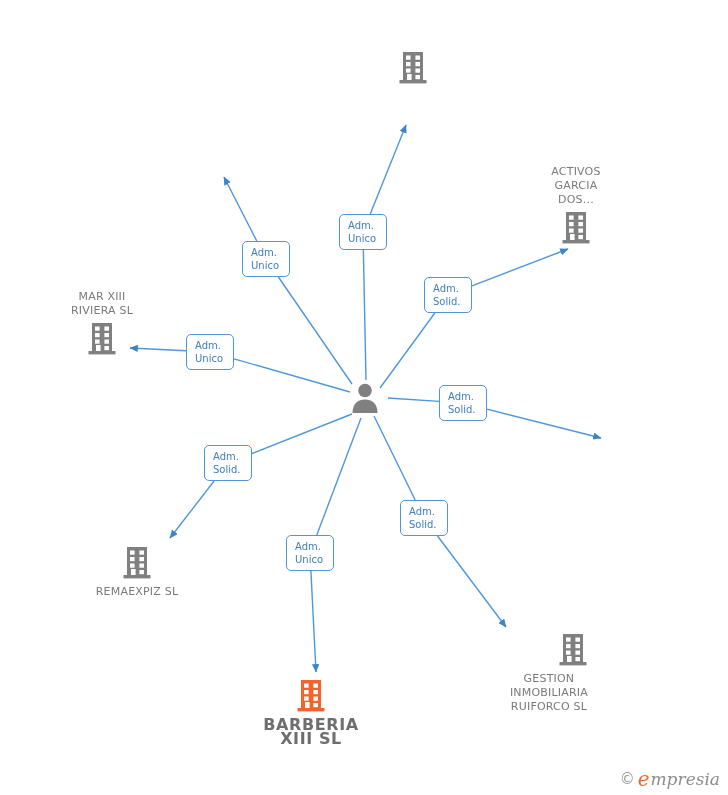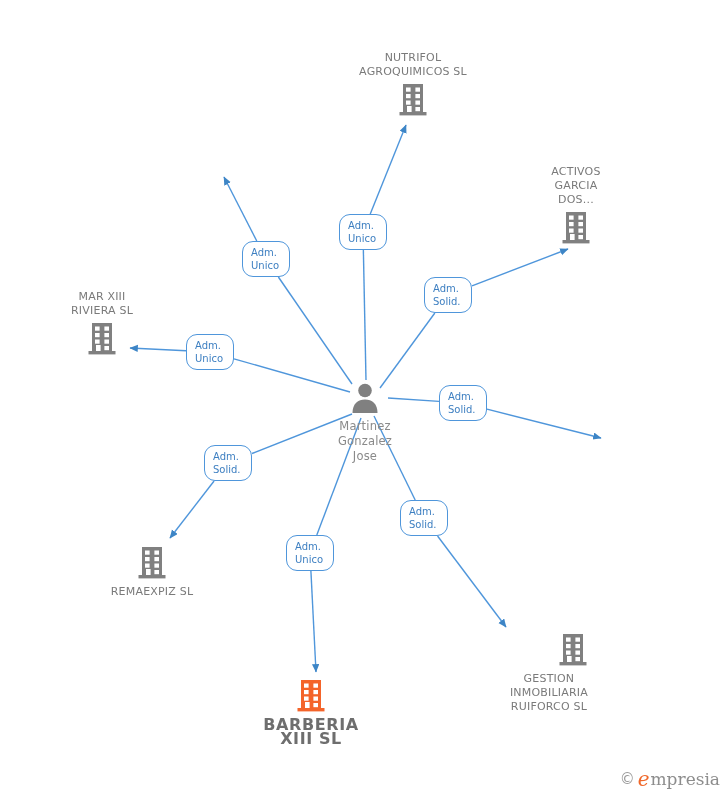--- a/index.html
+++ b/index.html
@@ -63,21 +63,21 @@
     position: relative;
   }
   .label-above .node-label { margin-bottom: 4px; }
   .label-below .node-label { margin-top: 5px; }
 
   .edge-label {
     position: absolute;
     box-sizing: border-box;
     background: #ffffff;
     border: 1.5px solid #4f96db;
-    border-radius: 11px;
+    border-radius: 5px;
     color: #3d7fc1;
     font-size: 10px;
     line-height: 13px;
     padding: 4px 7px 4px 8px;
     text-align: left;
     white-space: pre-line;
     min-width: 48px;
   }
   #watermark {
     position: absolute;
@@ -95,20 +95,21 @@
   }
   .wm-e {
     color: #f0682a;
     font-family: "DejaVu Serif", serif;
     font-style: italic;
     font-size: 20px;
     line-height: 18px;
   }
   .wm-rest {
     font-family: "DejaVu Serif", serif;
+    font-style: italic;
     color: #8d8d8d;
     font-size: 17px;
     margin-left: -2px;
   }
 </style>
 </head>
 <body>
 
 <div id="canvas">
 
@@ -149,22 +150,20 @@
   <div class="edge-label" style="left: 439px; top: 385px;">Adm.
 Solid.</div>
   <div class="edge-label" style="left: 204px; top: 445px;">Adm.
 Solid.</div>
   <div class="edge-label" style="left: 286px; top: 535px;">Adm.
 Unico</div>
   <div class="edge-label" style="left: 400px; top: 500px;">Adm.
 Solid.</div>
 
   <div class="node label-above" style="left: 413px; top: 51px;">
-    <span class="node-label">NUTRIFOL
-AGROQUIMICOS SL</span>
     <span class="icon-company"><svg width="30" height="34" viewBox="0 0 30 34">
           <rect x="5" y="1" width="20" height="28" fill="#808080"></rect>
           <rect x="8" y="4.5" width="4.6" height="4.2" fill="#ffffff"></rect>
           <rect x="17.4" y="4.5" width="4.6" height="4.2" fill="#ffffff"></rect>
           <rect x="8" y="11" width="4.6" height="4.2" fill="#ffffff"></rect>
           <rect x="17.4" y="11" width="4.6" height="4.2" fill="#ffffff"></rect>
           <rect x="8" y="17.5" width="4.6" height="4.2" fill="#ffffff"></rect>
           <rect x="17.4" y="17.5" width="4.6" height="4.2" fill="#ffffff"></rect>
           <rect x="17.4" y="24" width="4.6" height="4.2" fill="#ffffff"></rect>
           <rect x="9" y="23" width="4.6" height="6" fill="#ffffff"></rect>
@@ -202,21 +201,21 @@
           <rect x="17.4" y="11" width="4.6" height="4.2" fill="#ffffff"></rect>
           <rect x="8" y="17.5" width="4.6" height="4.2" fill="#ffffff"></rect>
           <rect x="17.4" y="17.5" width="4.6" height="4.2" fill="#ffffff"></rect>
           <rect x="17.4" y="24" width="4.6" height="4.2" fill="#ffffff"></rect>
           <rect x="9" y="23" width="4.6" height="6" fill="#ffffff"></rect>
           <rect x="1.5" y="29" width="27" height="3.4" fill="#808080"></rect>
         </svg></span>
   </div>
 
 
-  <div class="node label-below" style="left: 152px; top: 546px;">
+  <div class="node label-below" style="left: 137px; top: 546px;">
     <span class="icon-company"><svg width="30" height="34" viewBox="0 0 30 34">
           <rect x="5" y="1" width="20" height="28" fill="#808080"></rect>
           <rect x="8" y="4.5" width="4.6" height="4.2" fill="#ffffff"></rect>
           <rect x="17.4" y="4.5" width="4.6" height="4.2" fill="#ffffff"></rect>
           <rect x="8" y="11" width="4.6" height="4.2" fill="#ffffff"></rect>
           <rect x="17.4" y="11" width="4.6" height="4.2" fill="#ffffff"></rect>
           <rect x="8" y="17.5" width="4.6" height="4.2" fill="#ffffff"></rect>
           <rect x="17.4" y="17.5" width="4.6" height="4.2" fill="#ffffff"></rect>
           <rect x="17.4" y="24" width="4.6" height="4.2" fill="#ffffff"></rect>
           <rect x="9" y="23" width="4.6" height="6" fill="#ffffff"></rect>
@@ -258,23 +257,20 @@
         </svg></span>
     <span class="node-label highlight-label">BARBERIA
 XIII  SL</span>
   </div>
 
   <div class="node label-below" style="left: 365px; top: 382px;">
     <span class="icon-person"><svg width="30" height="32" viewBox="0 0 30 32">
           <circle cx="15" cy="8.5" r="6.8" fill="#808080"></circle>
           <path d="M2.5 31 C2.5 21.5 8 17.5 15 17.5 C22 17.5 27.5 21.5 27.5 31 Z" fill="#808080"></path>
         </svg></span>
-    <span class="node-label center-label">Martinez
-Gonzalez
-Jose</span>
   </div>
 
   <div id="watermark">
     <span class="wm-c">©</span>
     <span class="wm-e">e</span>
     <span class="wm-rest">mpresia</span>
   </div>
 
 </div>
 

